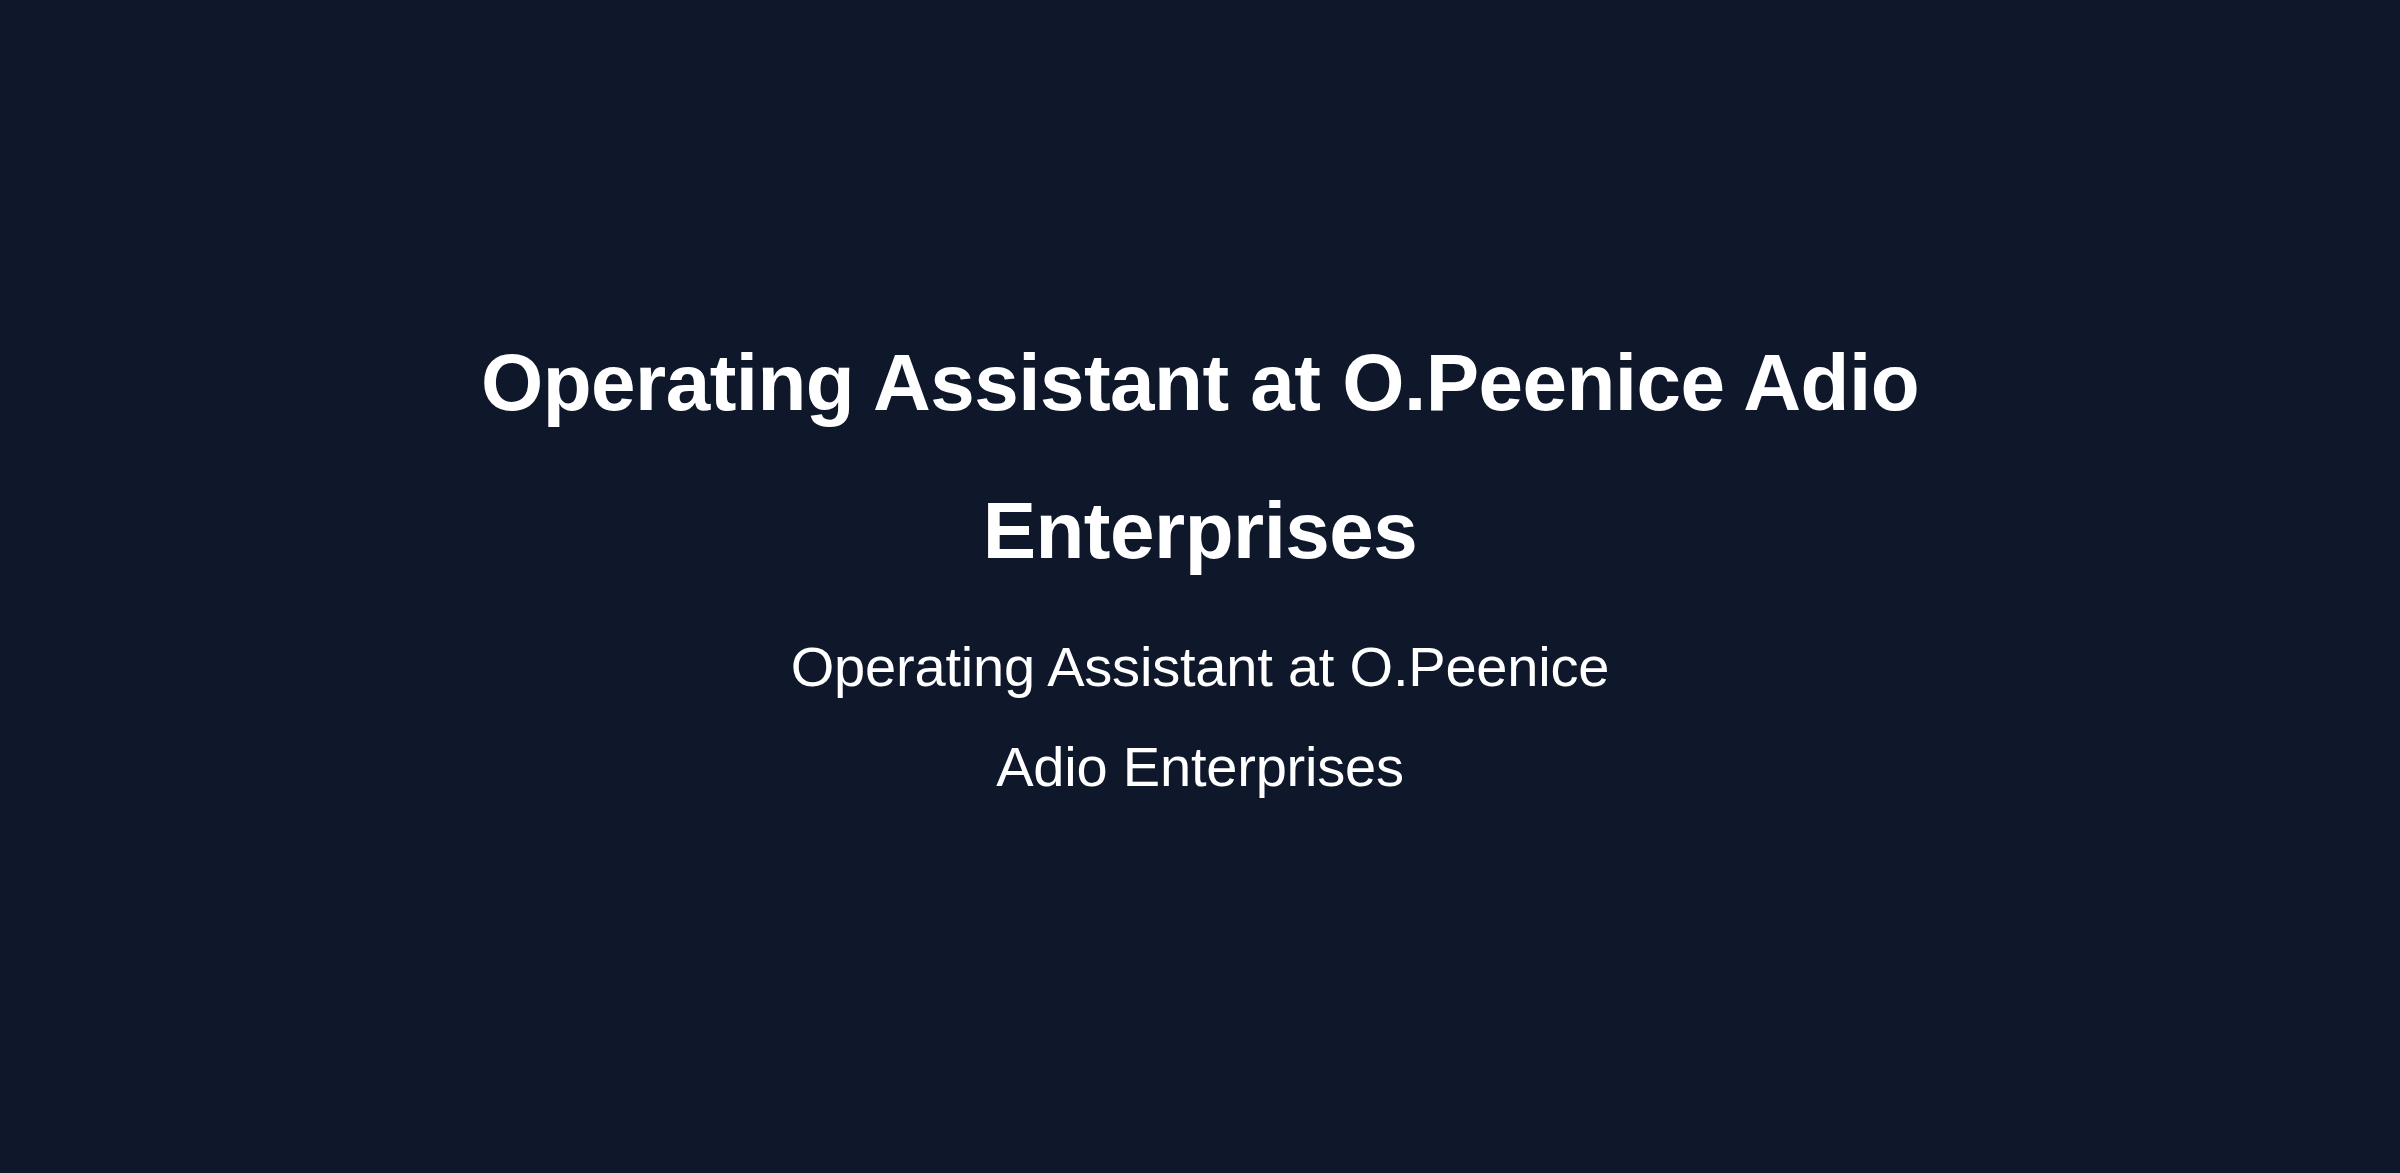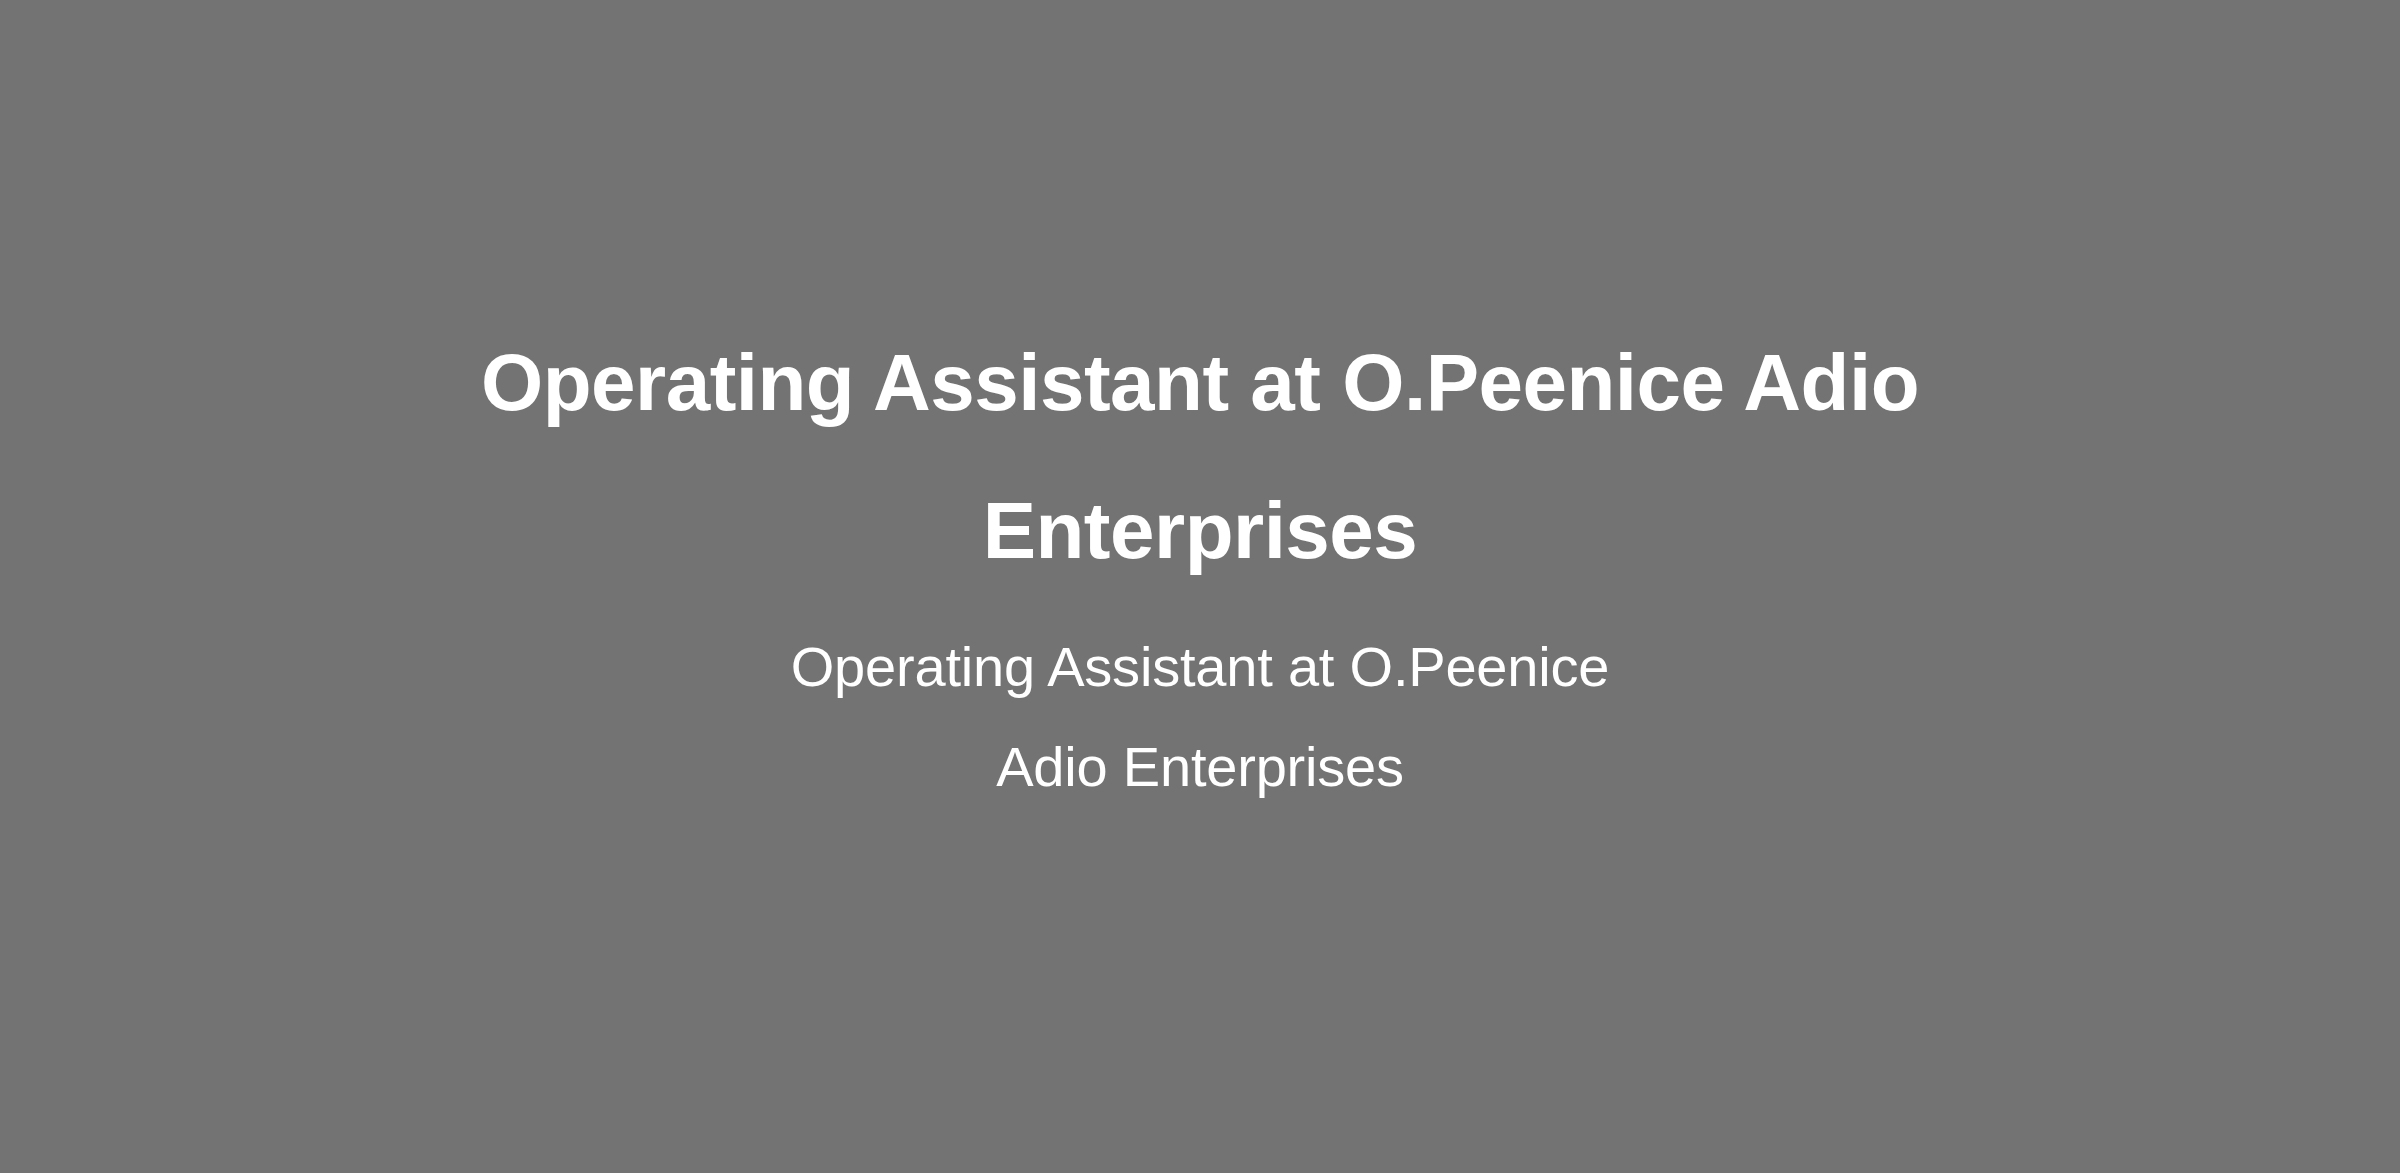--- a/index.html
+++ b/index.html
@@ -69,21 +69,21 @@
     line-height: 100px;
     letter-spacing: -0.2px;
     color: #ffffff;
     text-align: center;
     -webkit-font-smoothing: antialiased;
   }
 </style>
 </head>
 <body>
 
-<div class="og-card" style="background: #737373;">
+<div class="og-card" style="background: #0f172a;">
 
   <div class="og-content">
 
     <h1 class="og-title" style="color: rgb(255, 255, 255);">Operating Assistant at O.Peenice Adio Enterprises</h1>
 
     <p class="og-subtitle" style="color: rgb(255, 255, 255);">Operating Assistant at O.Peenice Adio Enterprises</p>
 
   </div>
 </div>
 

